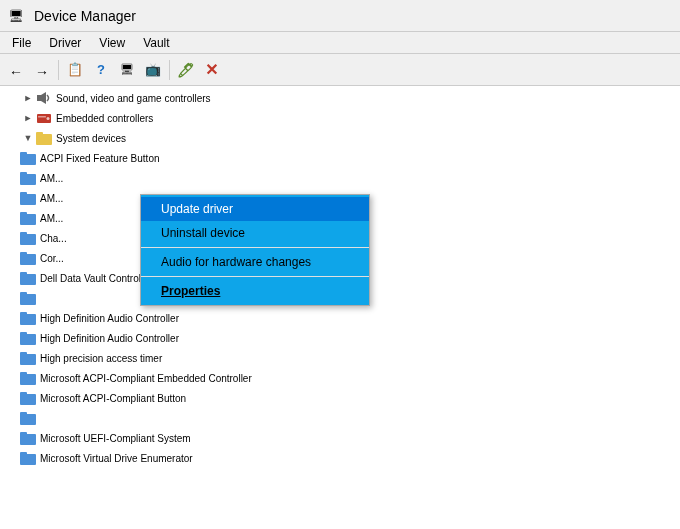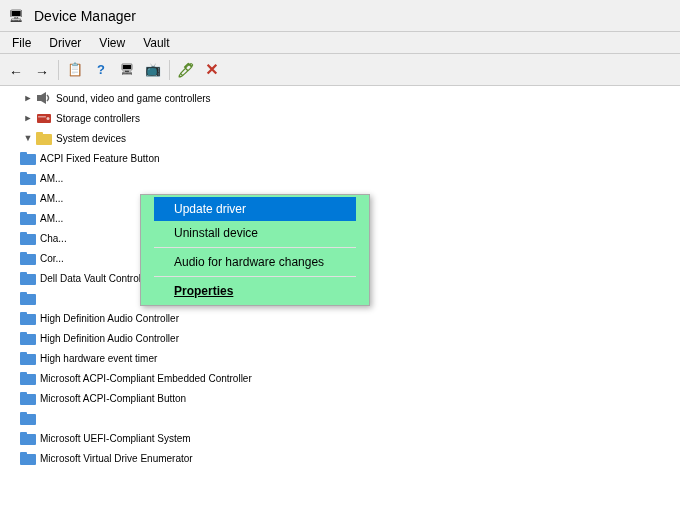--- a/index.html
+++ b/index.html
@@ -121,26 +121,26 @@
     }
     .item-label {
       font-size: 10px;
     }
 
     
     .context-menu {
       position: absolute;
       left: 140px;
       top: 108px;
-      background: #86efac;
+      background: #0ea5e9;
       border: 1px solid #aaa;
       box-shadow: 2px 2px 6px rgba(0,0,0,0.3);
       width: 230px;
       z-index: 100;
-      padding: 2px 13px;
+      padding: 2px 0;
     }
     .ctx-item {
       padding: 5px 20px;
       font-size: 12px;
       cursor: pointer;
       color: #000;
     }
     .ctx-item.highlighted {
       background: #0078d7;
       color: #fff;
@@ -261,21 +261,21 @@
 
     <div class="tree-item indent-1">
       <span class="expand-arrow">►</span>
       <span class="item-icon">
         <svg width="16" height="16" viewBox="0 0 16 16">
           <rect x="1" y="4" width="14" height="9" rx="1" fill="#c0392b"></rect>
           <circle cx="12" cy="8.5" r="1.5" fill="#fff" opacity="0.7"></circle>
           <rect x="2" y="6" width="8" height="1.5" rx="0.5" fill="#fff" opacity="0.5"></rect>
         </svg>
       </span>
-      <span class="item-label">Storage controllers</span>
+      <span class="item-label">Embedded controllers</span>
     </div>
 
     <div class="tree-item indent-1">
       <span class="expand-arrow">▼</span>
       <span class="item-icon">
         <span class="folder-icon"></span>
       </span>
       <span class="item-label">System devices</span>
     </div>
 
@@ -353,21 +353,21 @@
           <span class="folder-icon-blue"></span>
         </span>
       <span class="item-label">High Definition Audio Controller</span>
     </div>
 
     <div class="tree-item indent-2">
       <span class="expand-arrow"></span>
       <span class="item-icon">
           <span class="folder-icon-blue"></span>
         </span>
-      <span class="item-label">High hardware event timer</span>
+      <span class="item-label">High precision access timer</span>
     </div>
 
     <div class="tree-item indent-2">
       <span class="expand-arrow"></span>
       <span class="item-icon">
           <span class="folder-icon-blue"></span>
         </span>
       <span class="item-label">Microsoft ACPI-Compliant Embedded Controller</span>
     </div>
 

